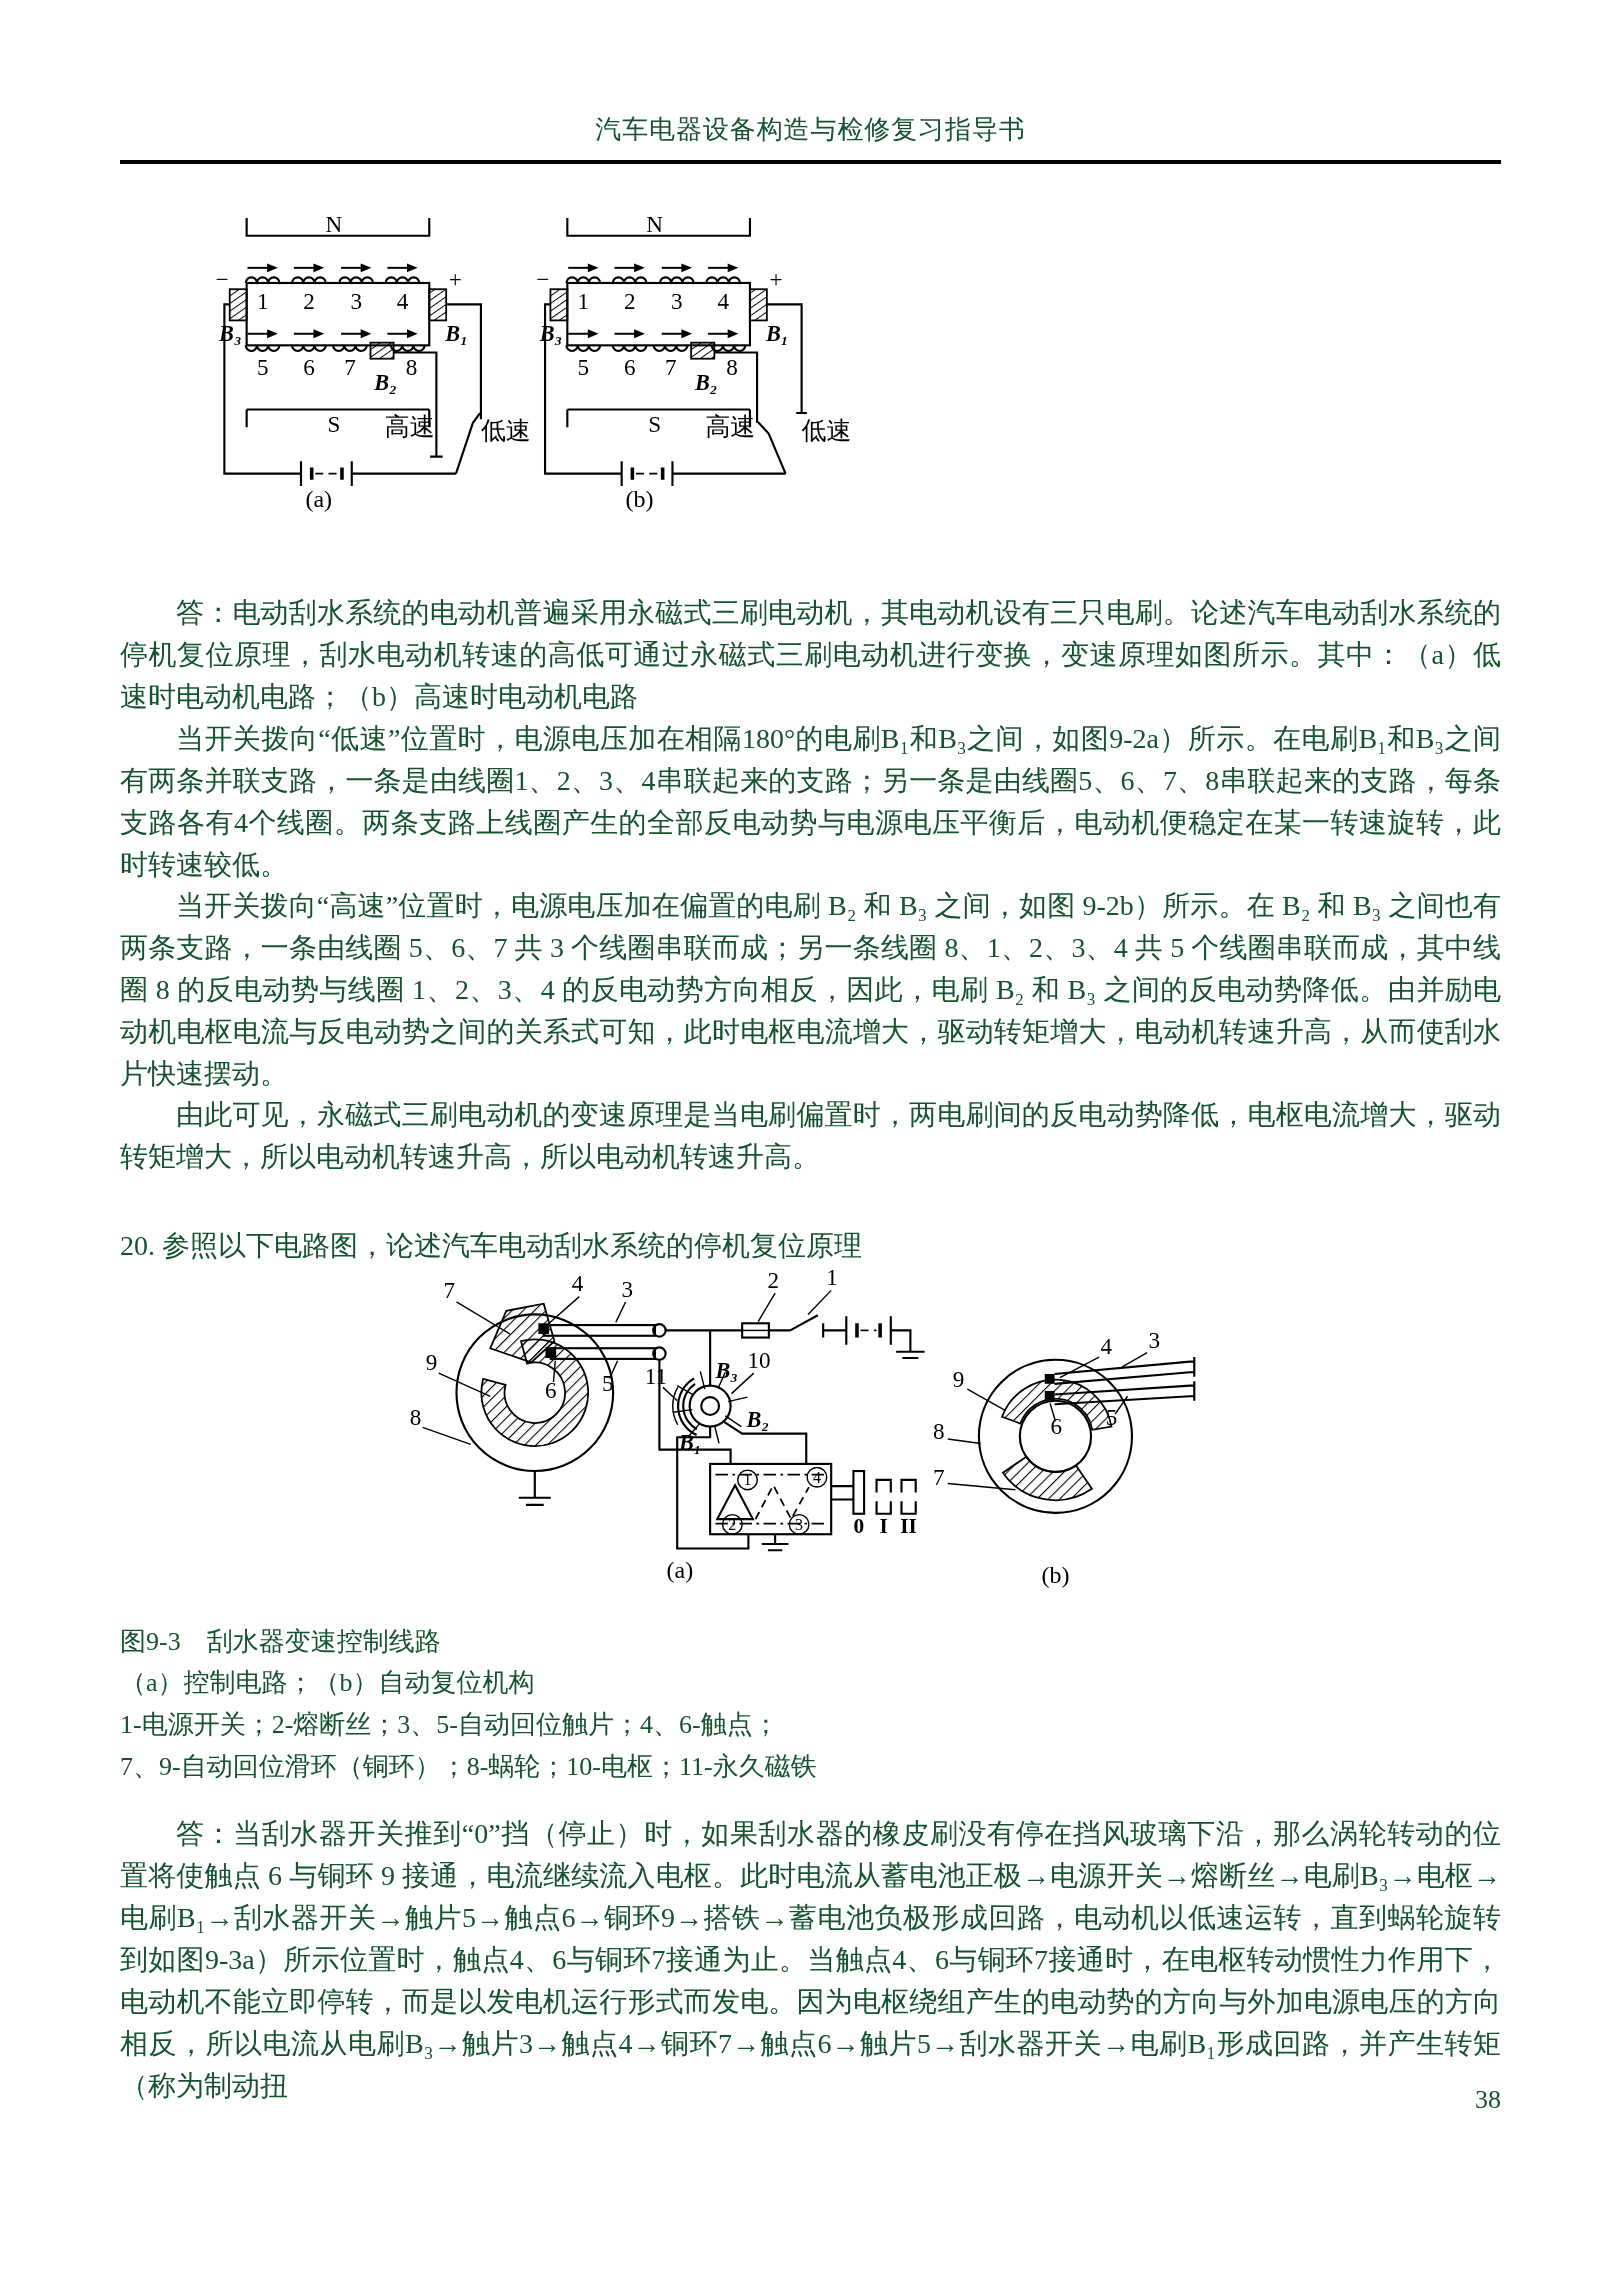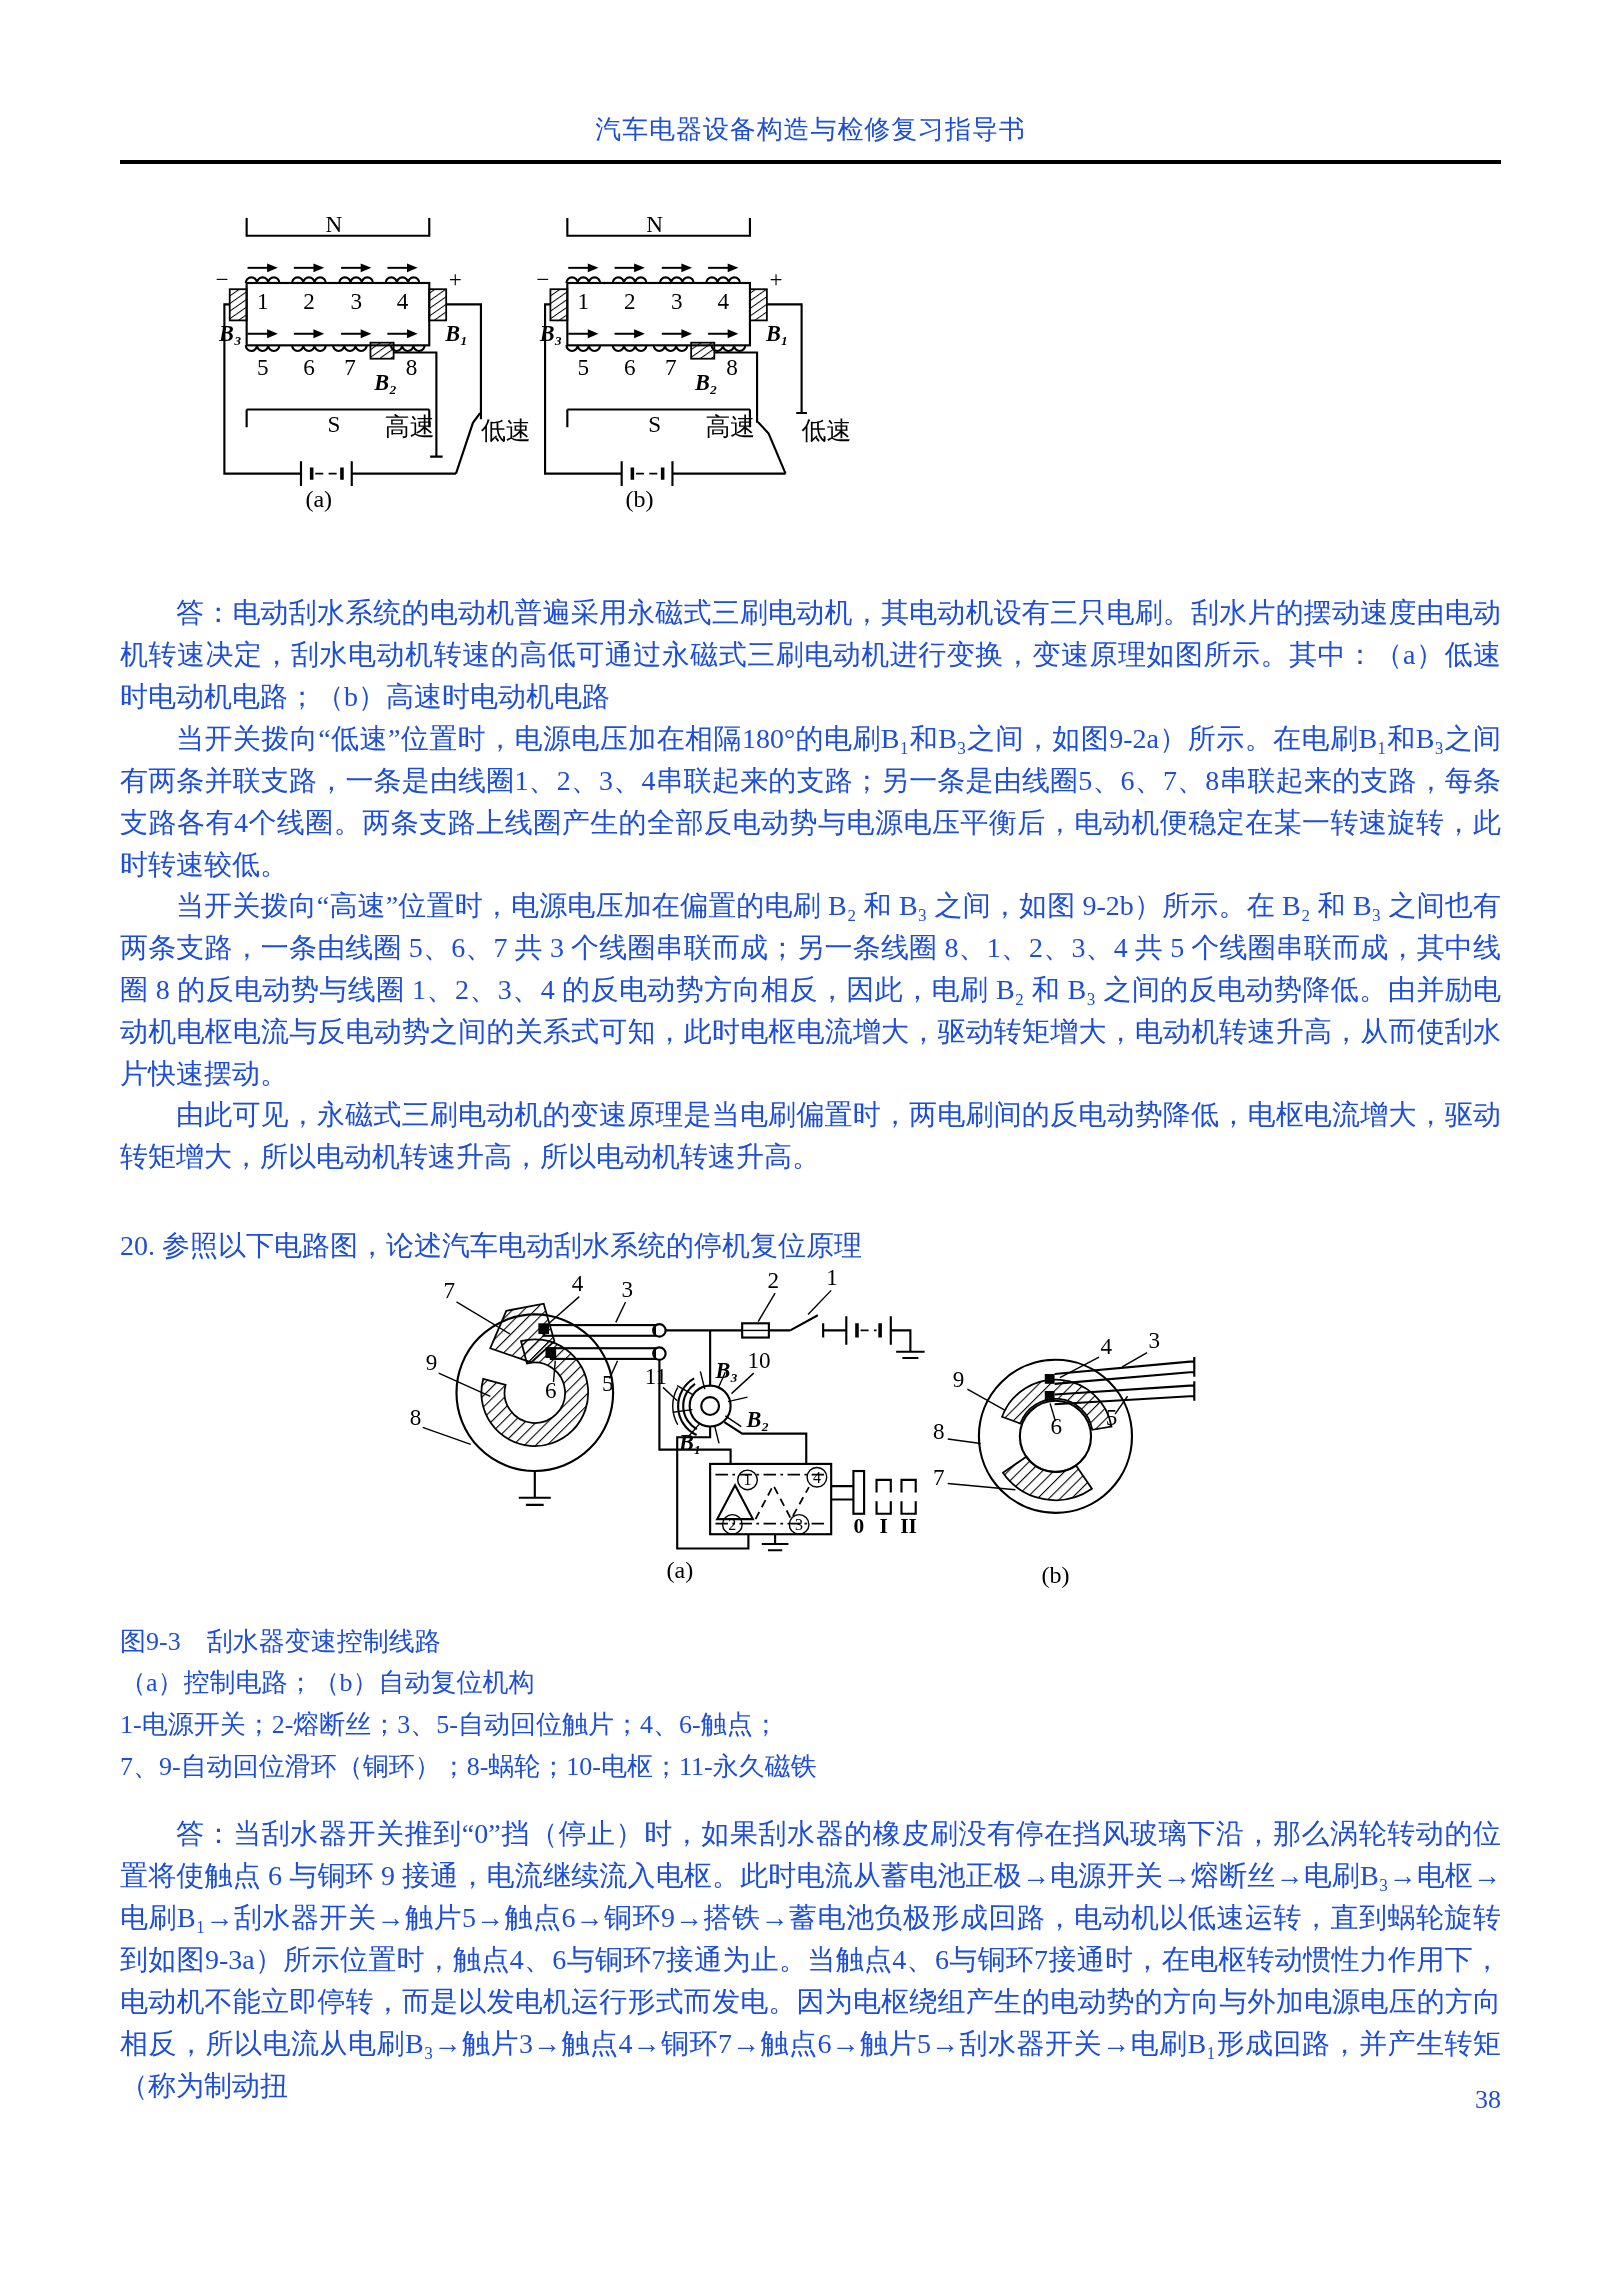--- a/index.html
+++ b/index.html
@@ -1,16 +1,16 @@
 <!DOCTYPE html>
 <html style="font-size:14.3px"><head>
 <meta charset="utf-8">
 <style>
   html,body{margin:0;padding:0;background:#999;}
-  .page{position:relative;width:1622px;height:2293px;background:#fff;color:#1d4ed8;
+  .page{position:relative;width:1622px;height:2293px;background:#fff;color:#14532d;
         font-family:"Liberation Serif","DejaVu Serif",serif;overflow:hidden;}
   .hdr{position:absolute;top:112px;left:120px;width:1381px;text-align:center;
        font-size:26px;letter-spacing:0.9px;}
   .hdr-rule{position:absolute;top:160px;left:120px;width:1381px;height:3.6px;background:#000;}
   .para{position:absolute;left:120px;width:1381px;font-size:28px;line-height:42px;
         text-align:justify;text-indent:2em;}
   .q{ text-indent:0; }
   .capline{position:absolute;left:120px;width:1381px;font-size:26px;}
   .pagenum{position:absolute;left:120px;width:1381px;text-align:right;font-size:26px;}
   svg{position:absolute;}
@@ -144,21 +144,21 @@
       <path class="thick" d="M100,290 V304 M134,290 V304"></path>
       <path class="dsh" d="M104,297 H130"></path>
       <path class="ln" d="M145,297 H272"></path>
       <path class="ln" d="M272,297 L253,252 L241,239"></path>
       <text class="cn" x="210" y="254" text-anchor="middle">高速</text>
       <text class="cn" x="318" y="258" text-anchor="middle">低速</text>
       <text class="sub" x="108" y="334" text-anchor="middle">(b)</text>
     </g>
   </svg>
 
-  <p class="para" style="top:564px">答：电动刮水系统的电动机普遍采用永磁式三刷电动机，其电动机设有三只电刷。刮水片的摆动速度由电动机转速决定，刮水电动机转速的高低可通过永磁式三刷电动机进行变换，变速原理如图所示。其中：（a）低速时电动机电路；（b）高速时电动机电路</p>
+  <p class="para" style="top:564px">答：电动刮水系统的电动机普遍采用永磁式三刷电动机，其电动机设有三只电刷。论述汽车电动刮水系统的停机复位原理，刮水电动机转速的高低可通过永磁式三刷电动机进行变换，变速原理如图所示。其中：（a）低速时电动机电路；（b）高速时电动机电路</p>
   <p class="para" style="top:690px">当开关拨向“低速”位置时，电源电压加在相隔180°的电刷B₁和B₃之间，如图9-2a）所示。在电刷B₁和B₃之间有两条并联支路，一条是由线圈1、2、3、4串联起来的支路；另一条是由线圈5、6、7、8串联起来的支路，每条支路各有4个线圈。两条支路上线圈产生的全部反电动势与电源电压平衡后，电动机便稳定在某一转速旋转，此时转速较低。</p>
   <p class="para" style="top:857px">当开关拨向“高速”位置时，电源电压加在偏置的电刷 B₂ 和 B₃ 之间，如图 9-2b）所示。在 B₂ 和 B₃ 之间也有两条支路，一条由线圈 5、6、7 共 3 个线圈串联而成；另一条线圈 8、1、2、3、4 共 5 个线圈串联而成，其中线圈 8 的反电动势与线圈 1、2、3、4 的反电动势方向相反，因此，电刷 B₂ 和 B₃ 之间的反电动势降低。由并励电动机电枢电流与反电动势之间的关系式可知，此时电枢电流增大，驱动转矩增大，电动机转速升高，从而使刮水片快速摆动。</p>
   <p class="para" style="top:1066px">由此可见，永磁式三刷电动机的变速原理是当电刷偏置时，两电刷间的反电动势降低，电枢电流增大，驱动转矩增大，所以电动机转速升高，所以电动机转速升高。</p>
   <p class="para q" style="top:1197px">20.  参照以下电路图，论述汽车电动刮水系统的停机复位原理</p>
 
   <svg style="left:356px;top:1261px;" width="1034" height="356" viewBox="0 0 1160 400">
     <defs>
       <pattern id="hatch2" width="9" height="9" patternUnits="userSpaceOnUse" patternTransform="rotate(45)">
         <line x1="0" y1="0" x2="0" y2="9" stroke="#000" stroke-width="2.4"></line>
       </pattern>

